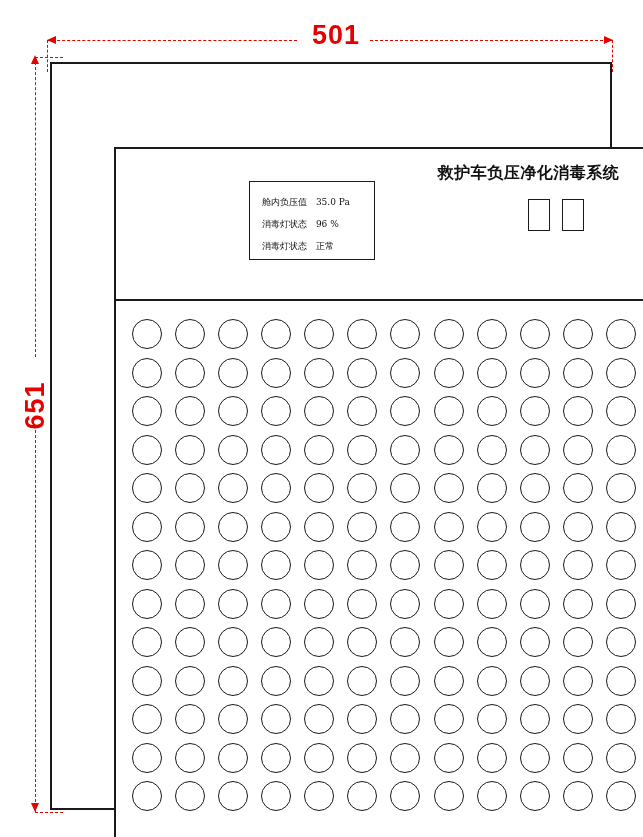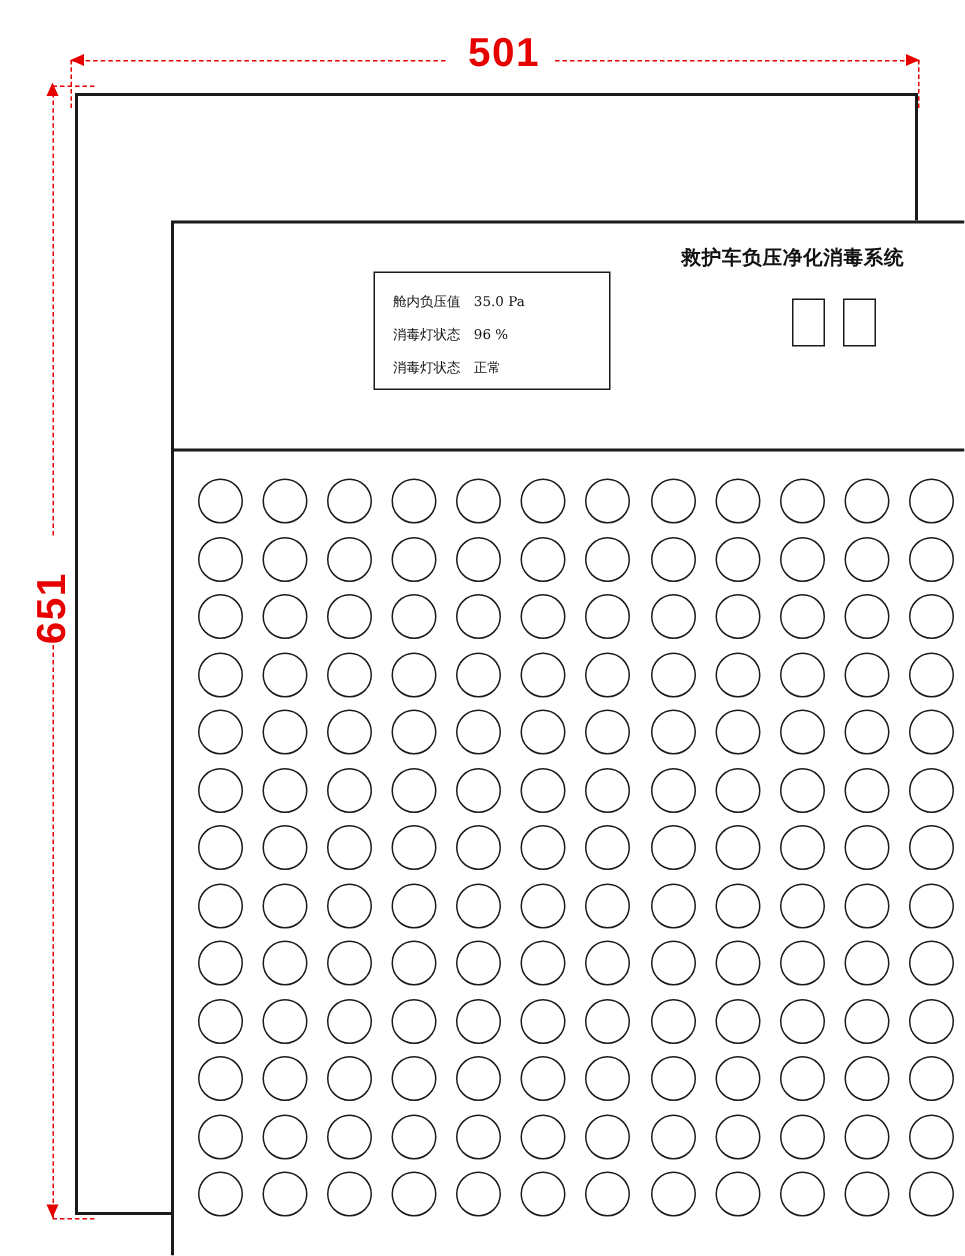--- a/index.html
+++ b/index.html
@@ -124,31 +124,31 @@
   }
 
   #panel-title {
     position: absolute;
     left: 300px;
     top: 14px;
     width: 225px;
     text-align: center;
     font-family: "DejaVu Serif", serif;
     font-weight: bold;
-    font-size: 13px;
+    font-size: 16px;
     color: #111111;
     letter-spacing: 0.5px;
     white-space: nowrap;
   }
 
   #status-display {
     position: absolute;
     left: 133px;
     top: 32px;
-    width: 158px;
+    width: 126px;
     height: 79px;
     border: 1.6px solid #1a1a1a;
     background: #ffffff;
     box-sizing: border-box;
     padding: 9px 0 0 12px;
   }
   .status-row {
     font-family: "DejaVu Serif", serif;
     font-size: 9px;
     color: #111111;

